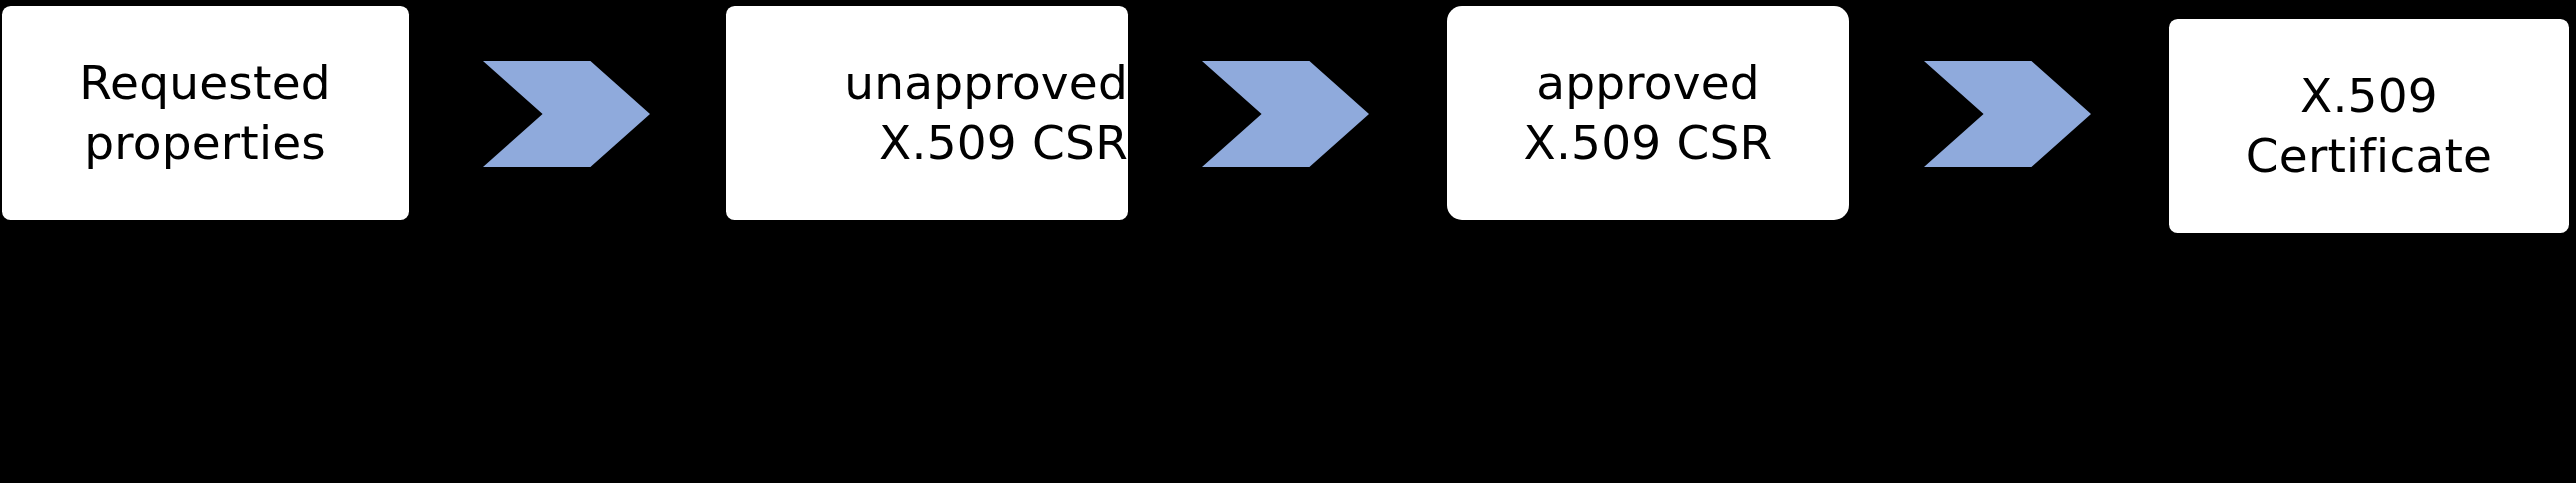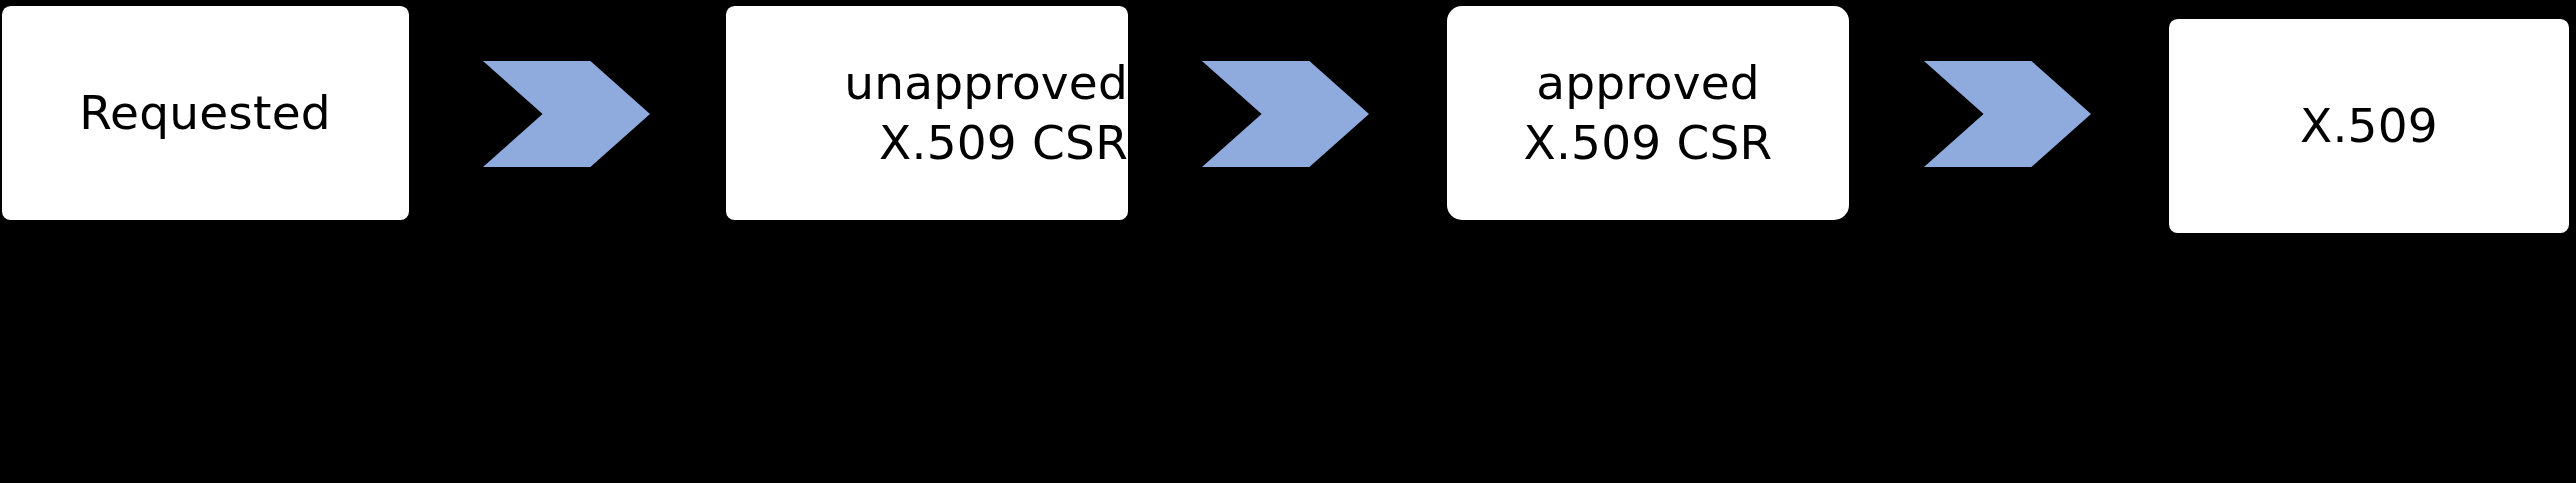--- a/index.html
+++ b/index.html
@@ -64,20 +64,21 @@
   #arrow-2 { left: 1202px; }
   #arrow-3 { left: 1924px; }
 </style>
 </head>
 <body>
 
 <div id="canvas">
 
   <div class="flow-box" id="box-1">
     <div class="flow-box-label">Requested</div>
+    <div class="flow-box-label">properties</div>
   </div>
 
   <div class="flow-arrow" id="arrow-1">
     <svg viewBox="0 0 213 135" preserveAspectRatio="none" aria-hidden="true">
       <polygon points="0,0 137,0 213,67.5 137,135 0,135 76,67.5" fill="#8FAADC"></polygon>
     </svg>
   </div>
 
   <div class="flow-box" id="box-2">
     <div class="flow-box-label">unapproved</div>
@@ -96,16 +97,17 @@
   </div>
 
   <div class="flow-arrow" id="arrow-3">
     <svg viewBox="0 0 213 135" preserveAspectRatio="none" aria-hidden="true">
       <polygon points="0,0 137,0 213,67.5 137,135 0,135 76,67.5" fill="#8FAADC"></polygon>
     </svg>
   </div>
 
   <div class="flow-box" id="box-4">
     <div class="flow-box-label">X.509</div>
+    <div class="flow-box-label">Certificate</div>
   </div>
 
 </div>
 
 
 </body></html>

